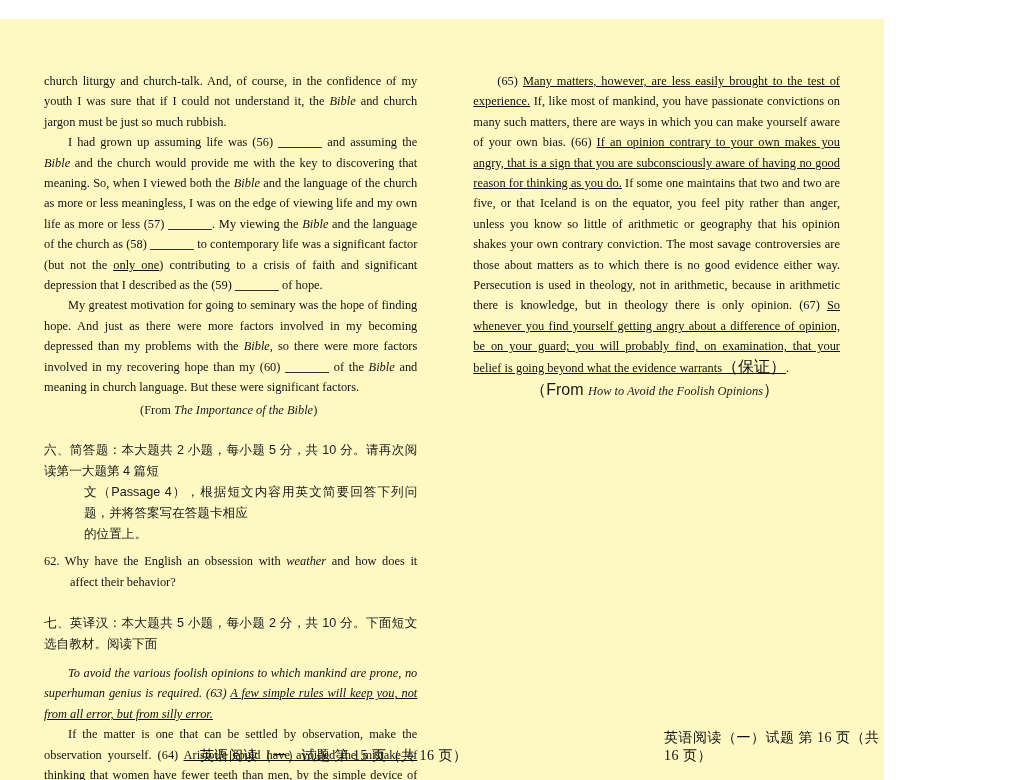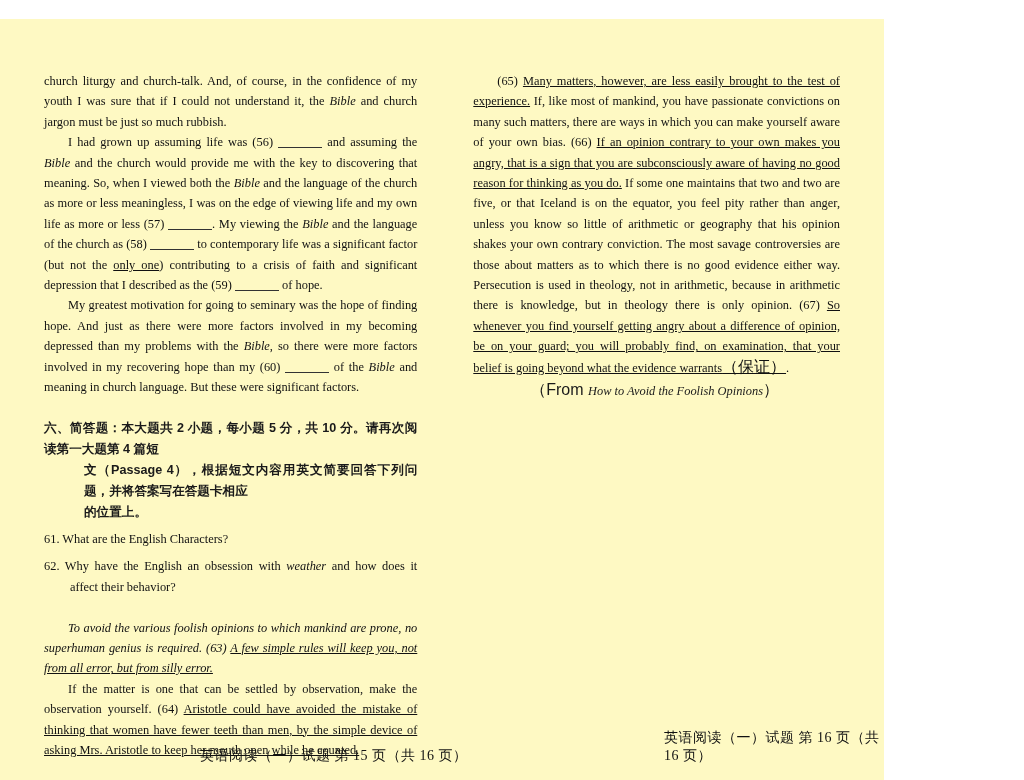--- a/index.html
+++ b/index.html
@@ -61,21 +61,21 @@
   .cn {
     font-family: "Liberation Sans", "DejaVu Sans", sans-serif;
     font-size: 16px;
   }
 
   .section-head {
     font-size: 12.6px;
     line-height: 21px;
     margin-top: 20px;
     font-family: "Liberation Sans", "DejaVu Sans", sans-serif;
-    font-weight: bold;
+    font-weight: normal;
     text-align: justify;
   }
   .section-head .hang {
     display: block;
     padding-left: 40px;
     text-indent: 0;
   }
   .section-head .first-line {
     display: block;
     text-indent: 0;
@@ -117,32 +117,33 @@
   <div class="columns">
 
     <div class="col col-left">
 
       <p><span>church liturgy and church-talk. And, of course, in the confidence of my youth I was sure that if I could not understand it, the </span><span class="it">Bible</span><span> and church jargon must be just so much rubbish.</span></p>
 
       <p class="indent"><span>I had grown up assuming life was (56) </span><span class="blank"></span><span> and assuming the </span><span class="it">Bible</span><span> and the church would provide me with the key to discovering that meaning. So, when I viewed both the </span><span class="it">Bible</span><span> and the language of the church as more or less meaningless, I was on the edge of viewing life and my own life as more or less (57) </span><span class="blank"></span><span>. My viewing the </span><span class="it">Bible</span><span> and the language of the church as (58) </span><span class="blank"></span><span> to contemporary life was a significant factor (but not the </span><span class="ul">only one</span><span>) contributing to a crisis of faith and significant depression that I described as the (59) </span><span class="blank"></span><span> of hope.</span></p>
 
       <p class="indent"><span>My greatest motivation for going to seminary was the hope of finding hope. And just as there were more factors involved in my becoming depressed than my problems with the </span><span class="it">Bible</span><span>, so there were more factors involved in my recovering hope than my (60) </span><span class="blank"></span><span> of the </span><span class="it">Bible</span><span> and meaning in church language. But these were significant factors.</span></p>
 
+      <div class="src-line"><span>(From </span><span class="it">The Importance of the Bible</span><span>)</span></div>
 
       <div class="section-head cn">
         <span class="first-line">六、简答题：本大题共 2 小题，每小题 5 分，共 10 分。请再次阅读第一大题第 4 篇短</span>
         <span class="hang">文（Passage 4），根据短文内容用英文简要回答下列问题，并将答案写在答题卡相应</span>
         <span class="hang">的位置上。</span>
       </div>
 
-      <p class="q-item"><span>61. What are the English Characters?</span></p>
 
       <p class="q-item"><span>62. Why have the English an obsession with </span><span class="it">weather</span><span> and how does it affect their behavior?</span></p>
 
       <div class="section-head cn">
+        <span class="first-line">七、英译汉：本大题共 5 小题，每小题 2 分，共 10 分。下面短文选自教材。阅读下面</span>
       </div>
 
       <p class="indent body-block"><span>To avoid the various foolish opinions to which mankind are prone, no superhuman genius is required. (63) </span><span class="ul">A few simple rules will keep you, not from all error, but from silly error.</span></p>
 
       <p class="indent"><span>If the matter is one that can be settled by observation, make the observation yourself. (64) </span><span class="ul">Aristotle could have avoided the mistake of thinking that women have fewer teeth than men, by the simple device of asking Mrs. Aristotle to keep her mouth open while he counted.</span></p>
 
     </div>
 
     <div class="col col-right">
 

